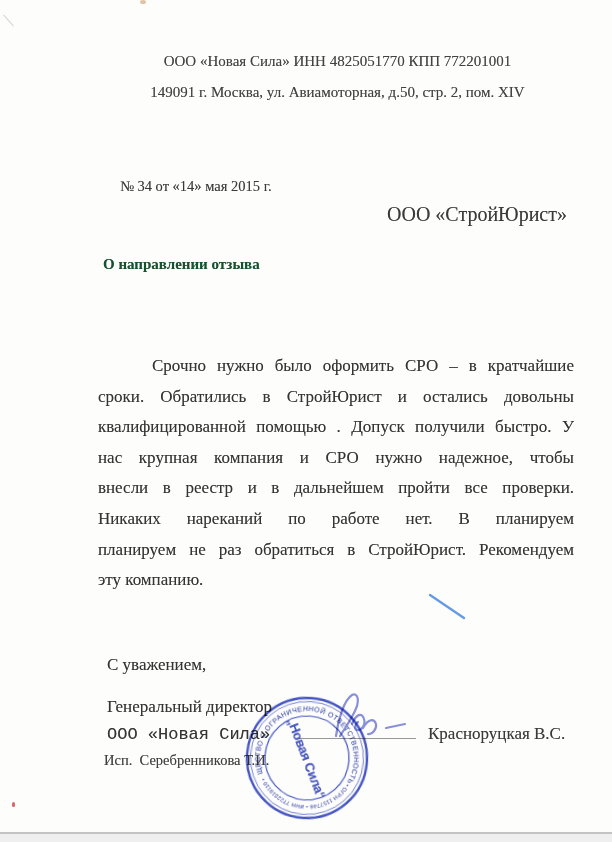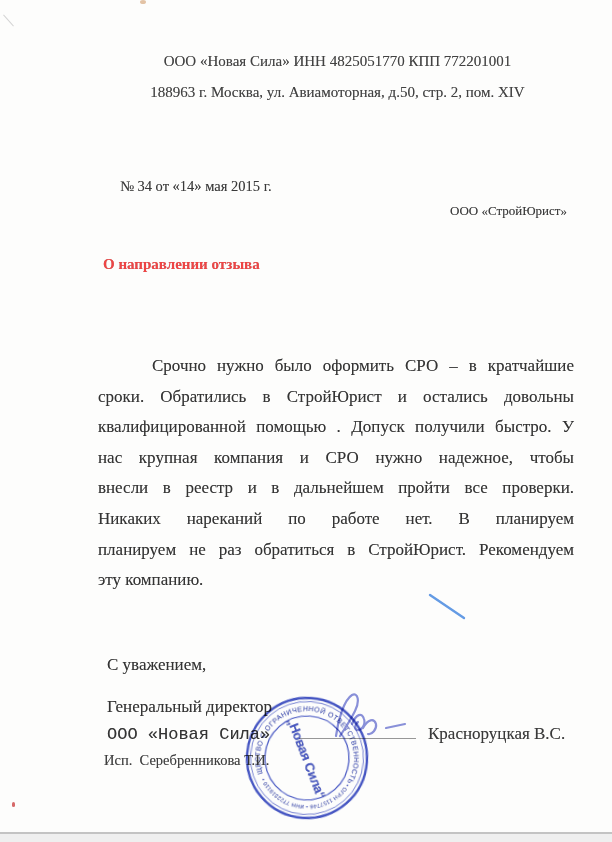--- a/index.html
+++ b/index.html
@@ -11,22 +11,22 @@
     font-family:"Liberation Serif","DejaVu Serif",serif;
     color:#3a3a3a;
     text-shadow:0 0 .5px rgba(70,70,70,.45);
   }
   .abs{position:absolute;}
   .letterhead{
     left:70px;top:46px;width:535px;
     text-align:center;font-size:15px;line-height:31px;color:#424242;
   }
   .ref-line{left:120px;top:178px;font-size:14.5px;}
-  .recipient{right:45px;top:203px;font-size:13px;margin-left:41px;}
-  .subject{left:103px;top:256px;font-size:15px;font-weight:bold;color:#ef4444;font-family:Liberation Serif, serif;}
+  .recipient{right:45px;top:203px;font-size:20px;margin-left:41px;}
+  .subject{left:103px;top:256px;font-size:15px;font-weight:bold;color:#14532d;font-family:Liberation Serif, serif;}
   .body-block{
     left:98px;top:351px;width:476px;
     font-size:17px;line-height:30.6px;color:#343434;
   }
   .bline{text-align:justify;text-align-last:justify;white-space:nowrap;}
   .bline.first{padding-left:54px;}
   .bline.last{text-align-last:left;white-space:normal;}
   .closing{font-size:17px;color:#343434;}
   .salutation{left:107px;top:655px;}
   .director-title{left:107px;top:697px;}
@@ -50,21 +50,21 @@
   .artifact-dot-tan{left:140px;top:0;width:6px;height:4px;background:#d9af88;border-radius:50%;opacity:.75;}
   .artifact-scratch{left:1px;top:20px;width:15px;height:1px;background:#d4d4d4;transform:rotate(48deg);}
 </style>
 </head>
 <body>
 
 <div class="page">
 
   <div class="abs letterhead">
     <div>ООО «Новая Сила» ИНН 4825051770 КПП 772201001</div>
-    <div>188963 г. Москва, ул. Авиамоторная, д.50, стр. 2, пом. XIV</div>
+    <div>149091 г. Москва, ул. Авиамоторная, д.50, стр. 2, пом. XIV</div>
   </div>
 
   <div class="abs ref-line">№ 34 от «14» мая 2015 г.</div>
 
   <div class="abs recipient">ООО «СтройЮрист»</div>
 
   <div class="abs subject">О направлении отзыва</div>
 
   <div class="abs body-block">
     <div class="bline first">Срочно нужно было оформить СРО – в кратчайшие</div>

